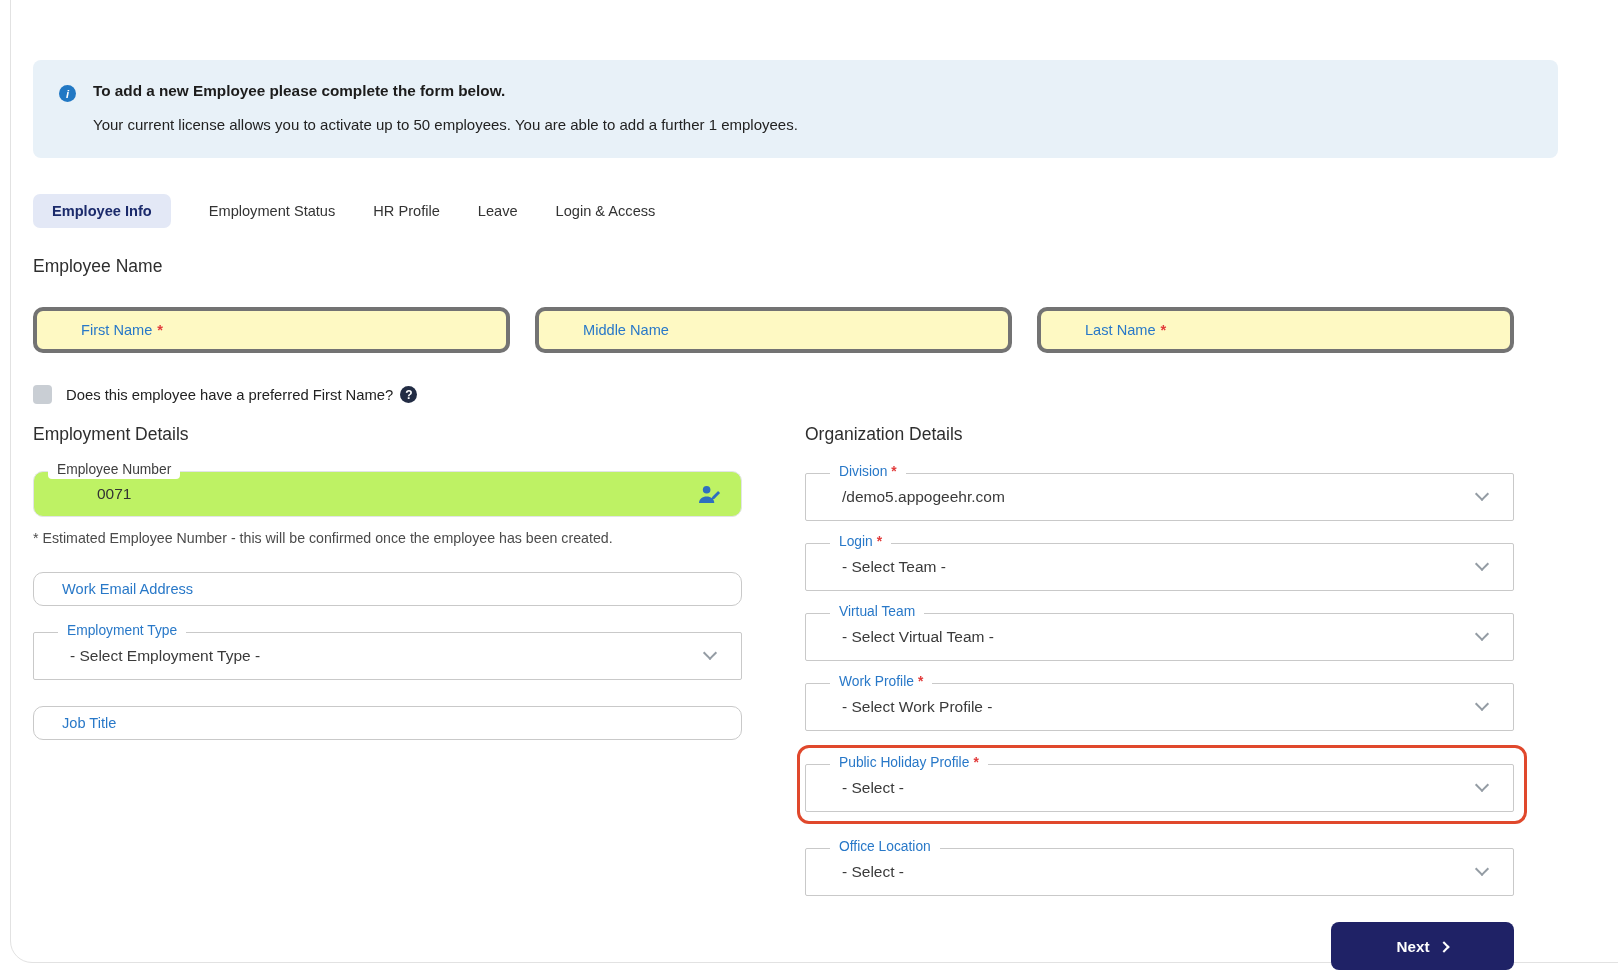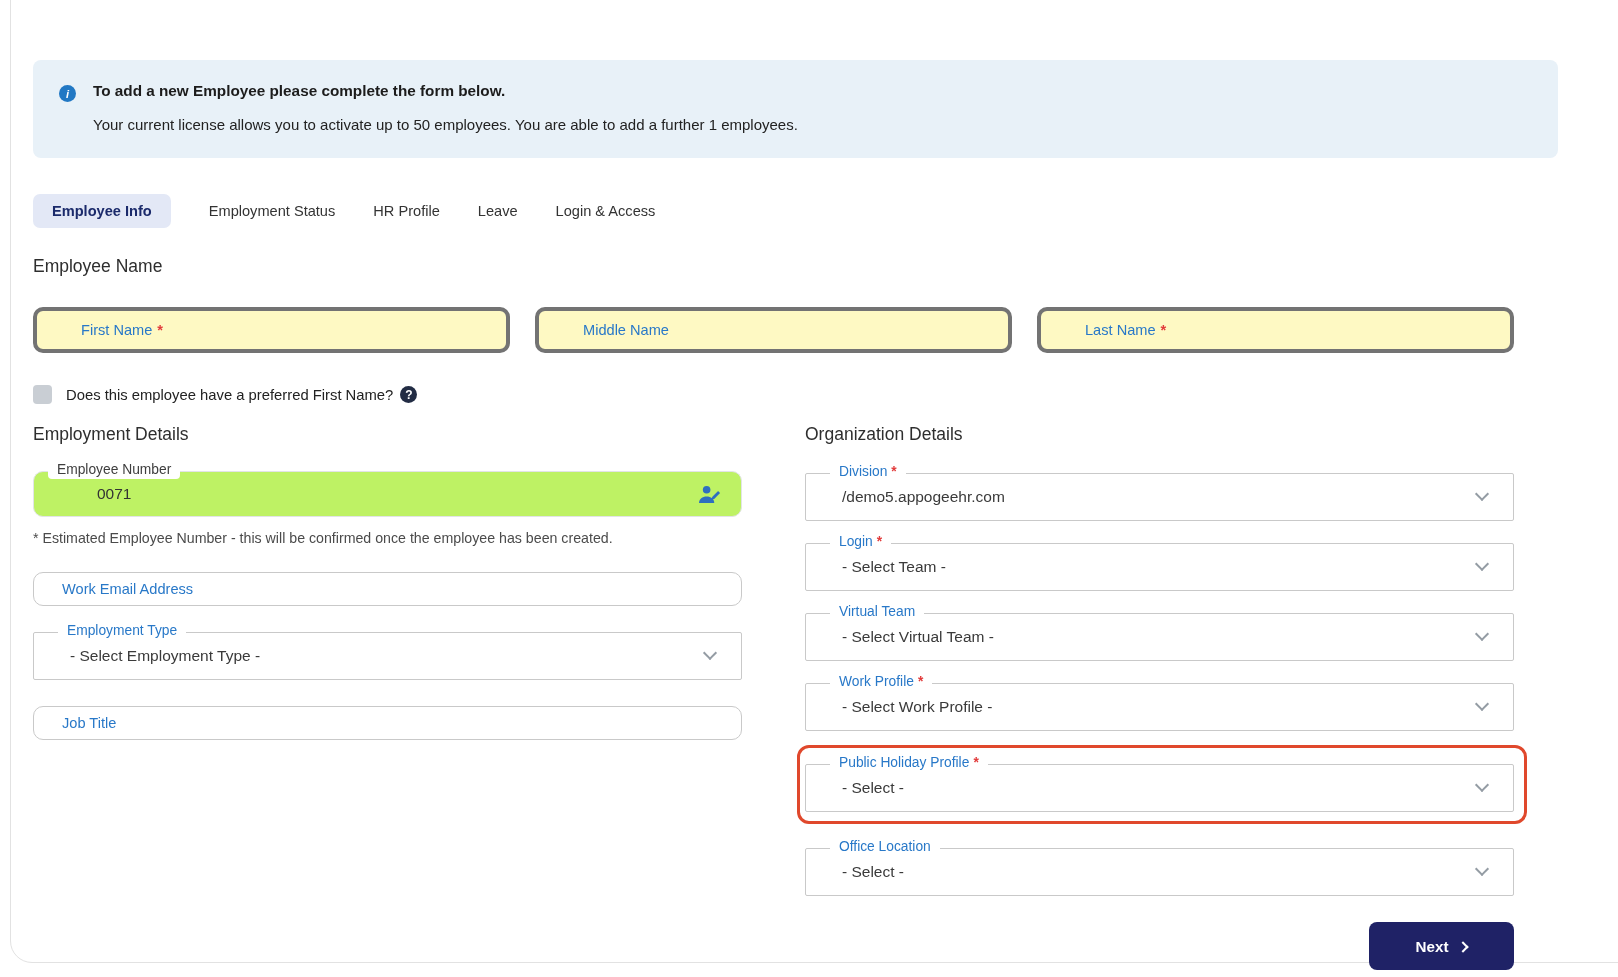--- a/index.html
+++ b/index.html
@@ -99,21 +99,21 @@
   .highlight-wrap {
     margin: 14px -13px 0 -8px; border: 3px solid #e0482c; border-radius: 12px;
     padding: 16px 10px 9px 5px;
   }
   .highlight-wrap .select-field { margin-top: 0; }
   .mt22 { margin-top: 22px; }
 
   
   .next-row { margin-top: 26px; display: flex; justify-content: flex-end; width: 709px; }
   .next-btn {
-    width: 145px; height: 48px; background: #1f2266; border: none; border-radius: 8px;
+    width: 183px; height: 48px; background: #1f2266; border: none; border-radius: 8px;
     color: #fff; font-size: 15.2px; font-weight: 600; font-family: inherit;
     display: flex; align-items: center; justify-content: center; gap: 11px; cursor: pointer;
   }
   .chev-right {
     width: 8px; height: 8px; border-right: 2.5px solid #fff; border-bottom: 2.5px solid #fff;
     transform: rotate(-45deg); margin-top: 1px;
   }
 </style>
 </head>
 <body>

